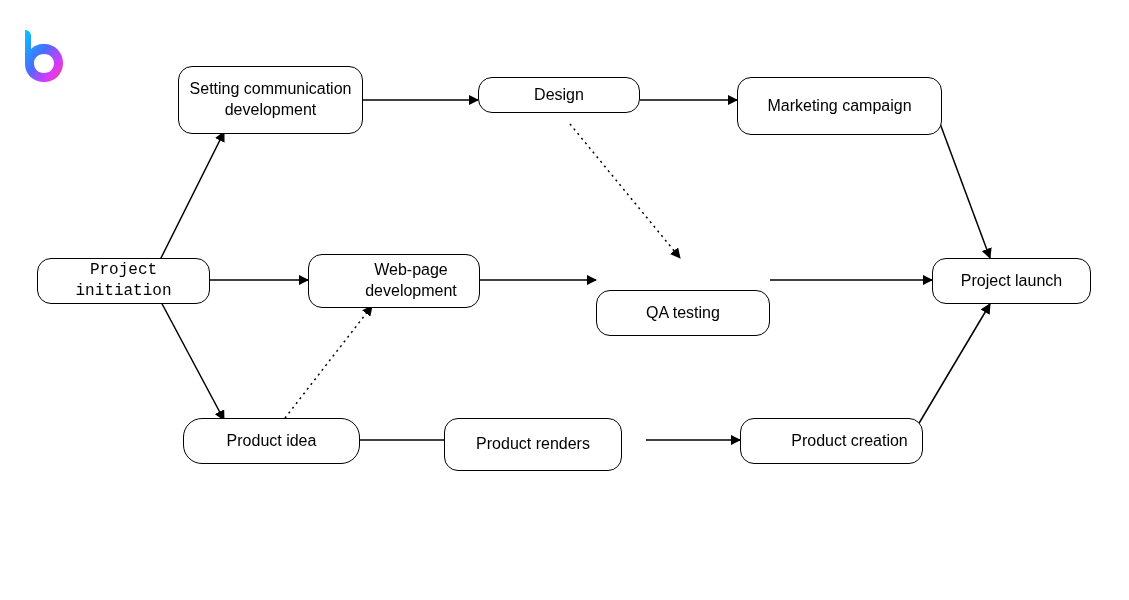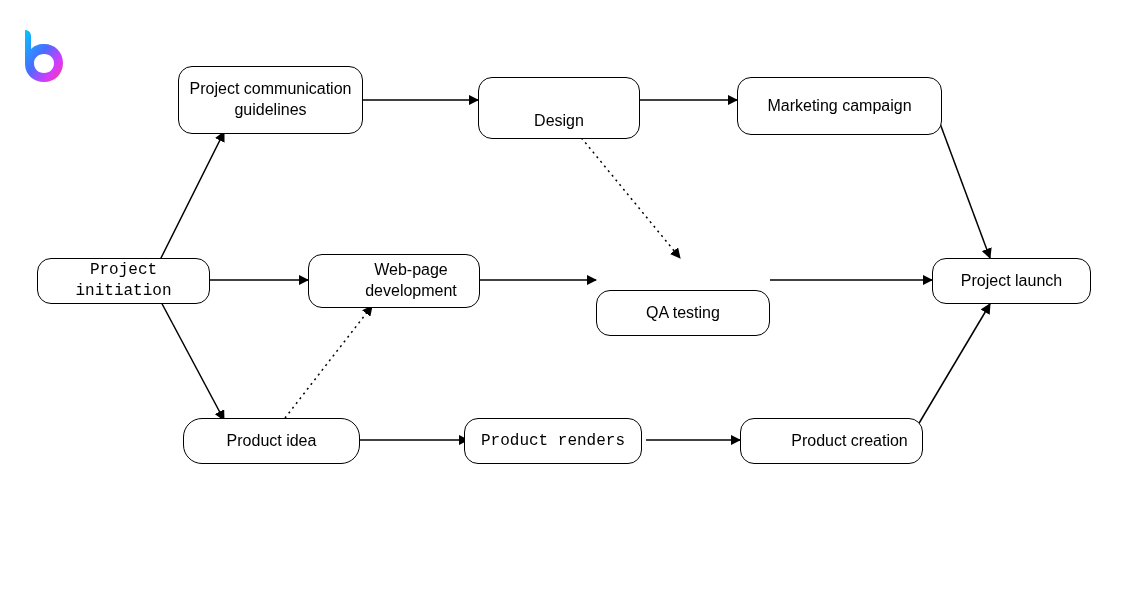--- a/index.html
+++ b/index.html
@@ -99,24 +99,24 @@
     <line x1="770" y1="280" x2="932" y2="280" stroke="#000" stroke-width="1.5" marker-end="url(#arrow)"></line>
 
     <line x1="915" y1="430" x2="990" y2="304" stroke="#000" stroke-width="1.5" marker-end="url(#arrow)"></line>
   </svg>
 
   <div class="node" style="left:37px; top:258px; width:173px; height:46px;font-family:Liberation Mono, monospace;">
     <span>Project initiation</span>
   </div>
 
   <div class="node" style="left:178px; top:66px; width:185px; height:68px;">
-    <span>Project communication guidelines</span>
+    <span>Setting communication development</span>
   </div>
 
-  <div class="node" style="left:478px; top:77px; width:162px; height:62px;align-items:flex-end;">
+  <div class="node" style="left:478px; top:77px; width:162px; height:36px;align-items:flex-end;">
     <span>Design</span>
   </div>
 
   <div class="node" style="left:737px; top:77px; width:205px; height:58px;">
     <span>Marketing campaign</span>
   </div>
 
   <div class="node" style="left:308px; top:254px; width:172px; height:54px;padding-left:44px;">
     <span>Web-page development</span>
   </div>
@@ -126,21 +126,21 @@
   </div>
 
   <div class="node" style="left:932px; top:258px; width:159px; height:46px;">
     <span>Project launch</span>
   </div>
 
   <div class="node" style="left:183px; top:418px; width:177px; height:46px;border-radius:19px;">
     <span>Product idea</span>
   </div>
 
-  <div class="node" style="left:464px; top:418px; width:178px; height:46px;font-family:Liberation Mono, monospace;">
+  <div class="node" style="left:444px; top:418px; width:178px; height:53px;">
     <span>Product renders</span>
   </div>
 
   <div class="node" style="left:740px; top:418px; width:183px; height:46px;padding-left:46px;">
     <span>Product creation</span>
   </div>
 
 </div>
 
 </body></html>

